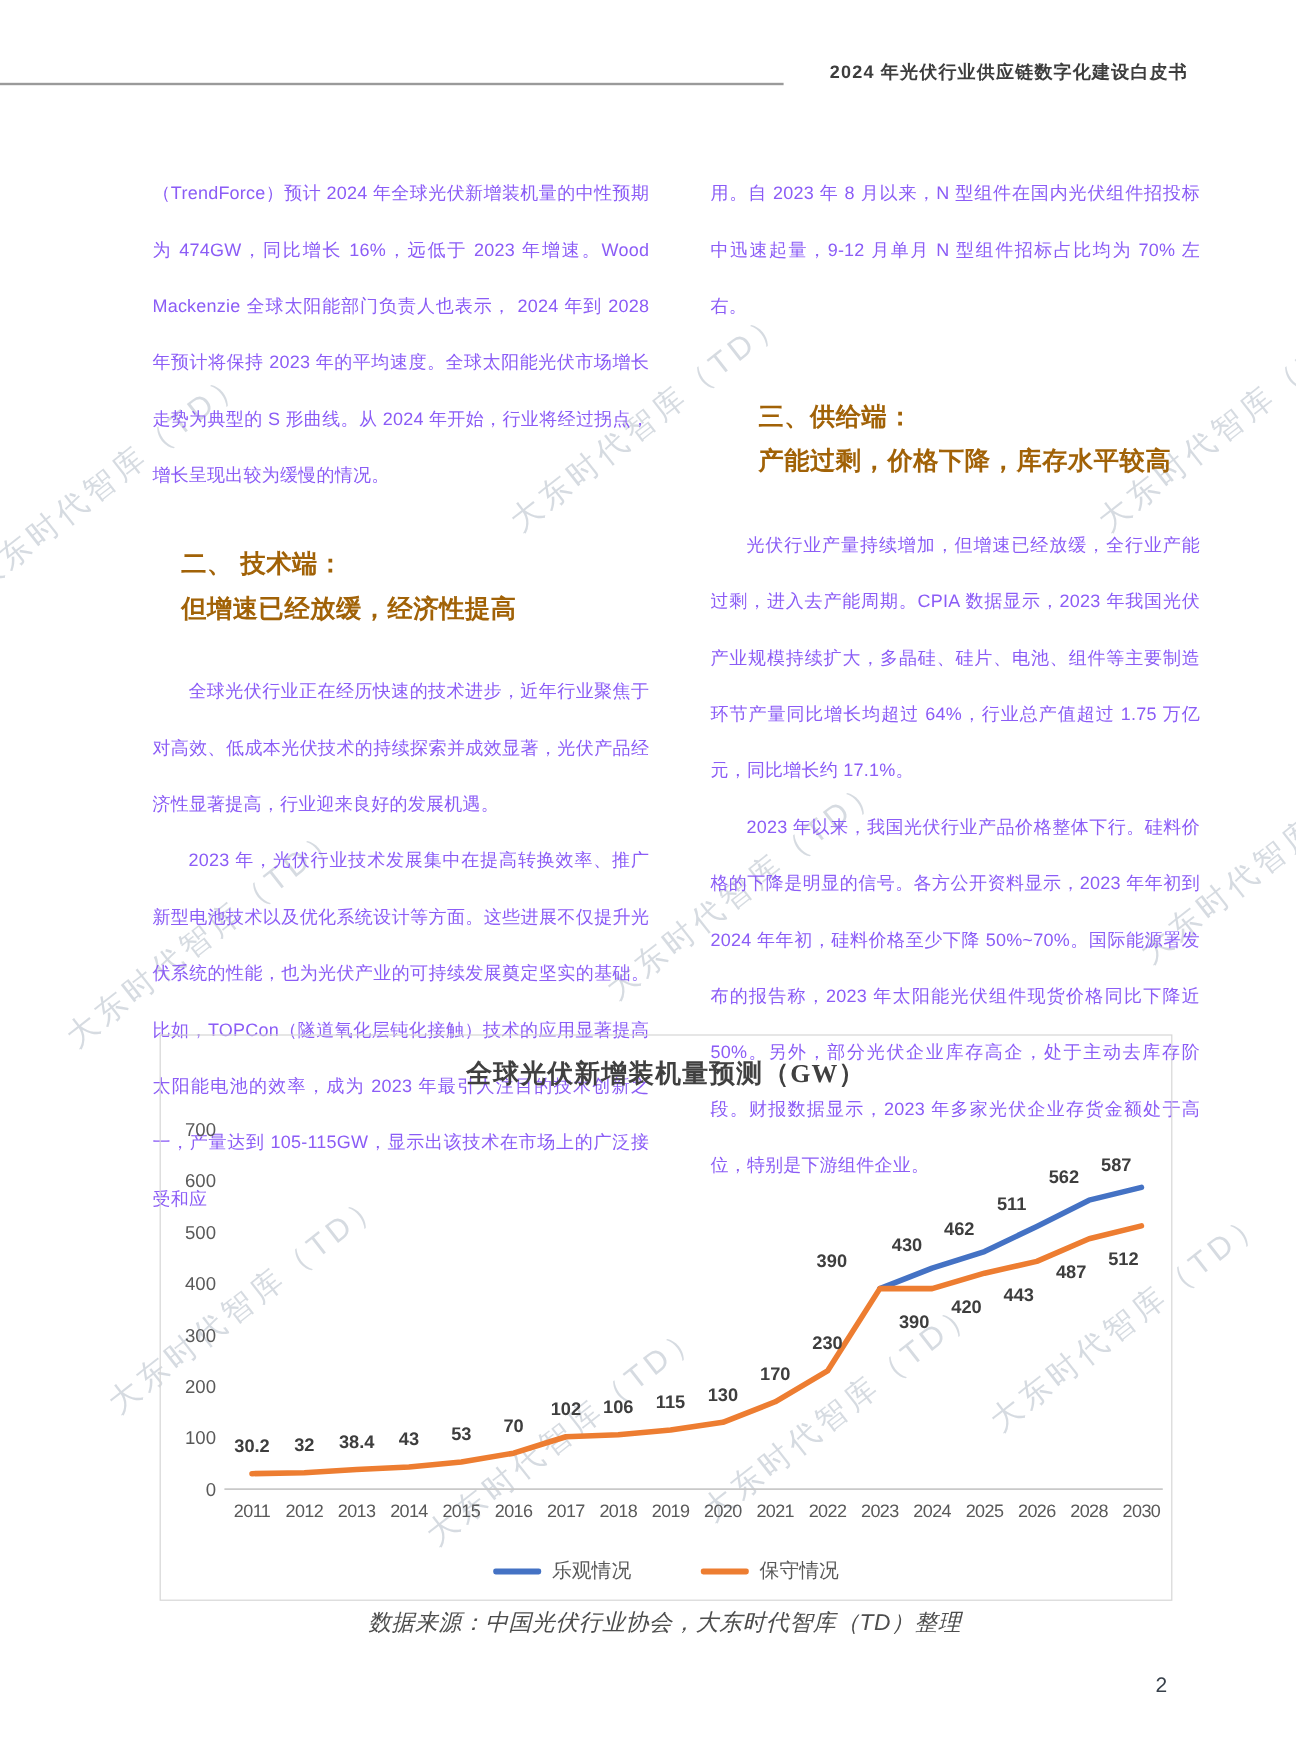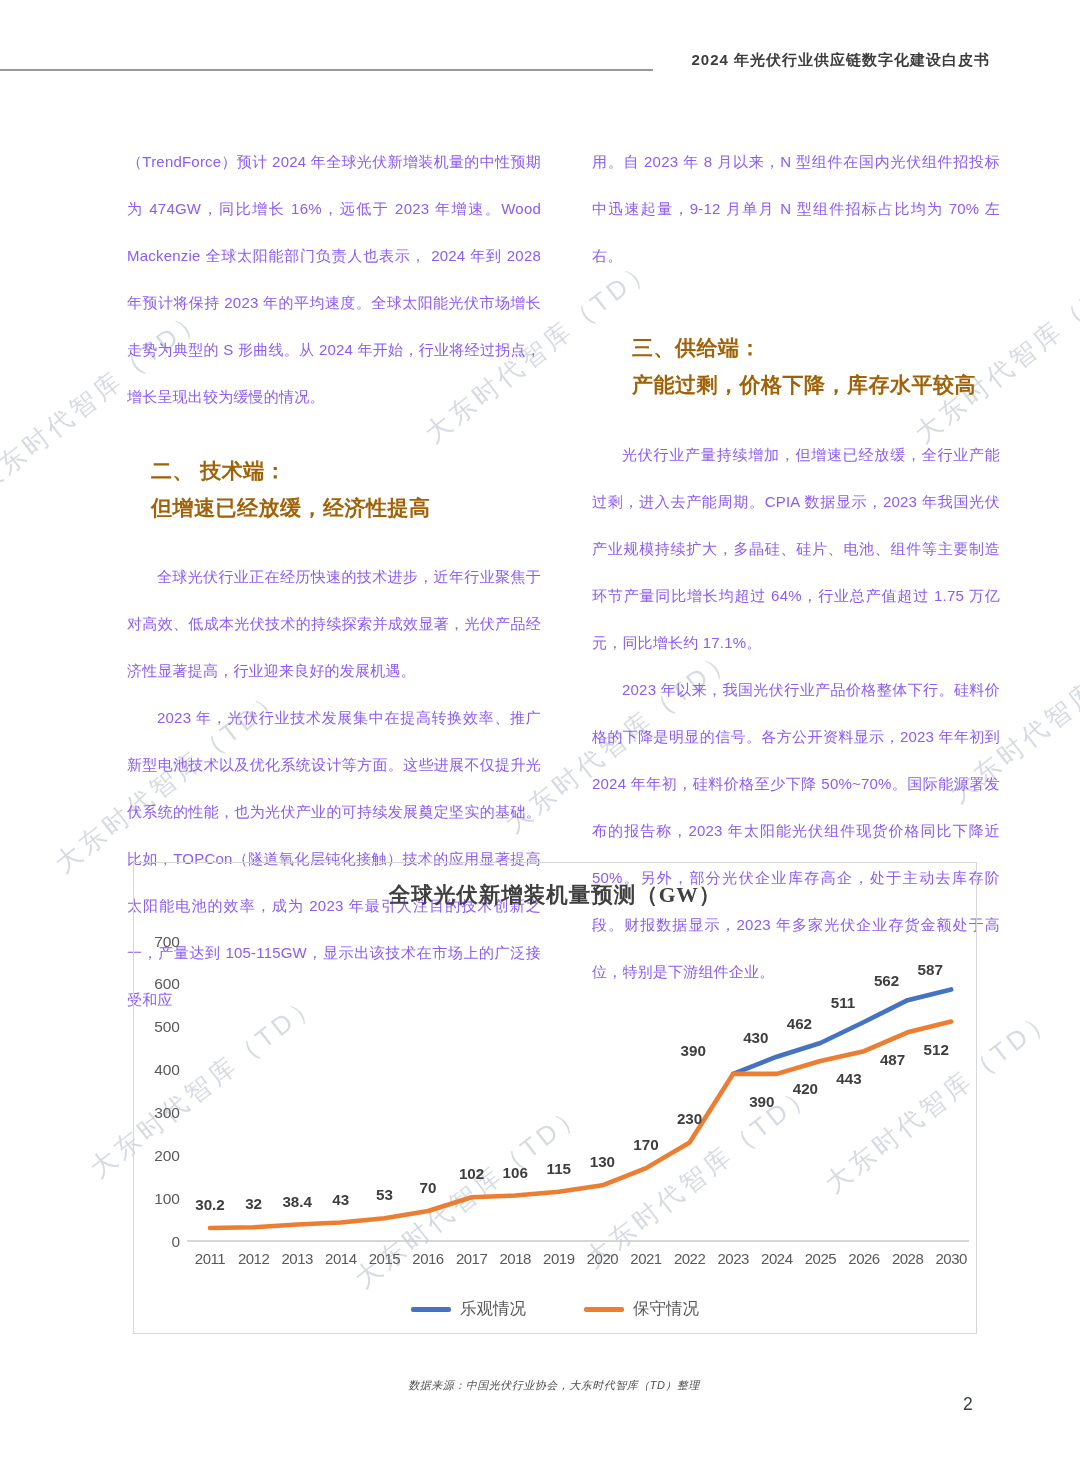--- a/index.html
+++ b/index.html
@@ -47,21 +47,21 @@
   #chart-svg{position:absolute; inset:0; width:100%; height:100%;}
   .chart-legend{
     position:absolute; bottom:13px; left:0; width:100%;
     display:flex; justify-content:center; align-items:flex-start; gap:58px;
   }
   .legend-item{display:flex; align-items:center; gap:9px;}
   .legend-swatch{width:40px; height:5px; border-radius:2px;}
   .legend-label{font-size:16.5px; color:#595959;}
   .chart-source{
     position:absolute; left:133px; top:1339px; width:842px; z-index:1;
-    text-align:center; font-style:italic; font-size:11px; color:#4d4d4d; letter-spacing:0.5px;margin-top:39px;
+    text-align:center; font-style:italic; font-size:19px; color:#4d4d4d; letter-spacing:0.5px;
   }
   
   .page-number{position:absolute; left:963px; top:1394px; z-index:1; font-size:17.5px; color:#37404a;}
 </style>
 </head>
 <body>
 
 <div class="page">
 
   <div class="wm-layer">

